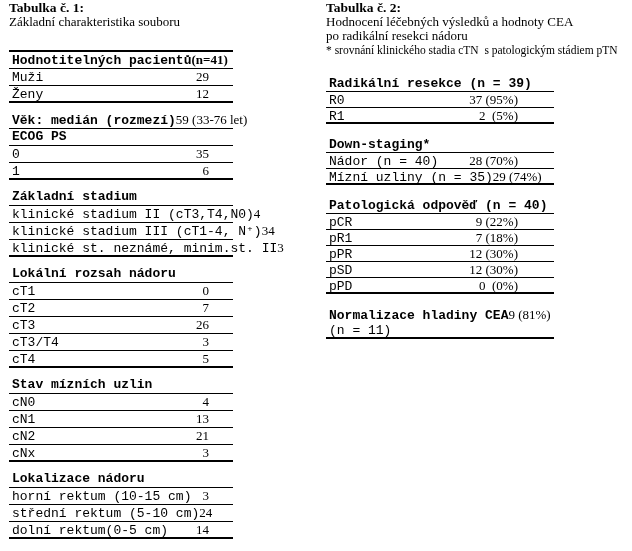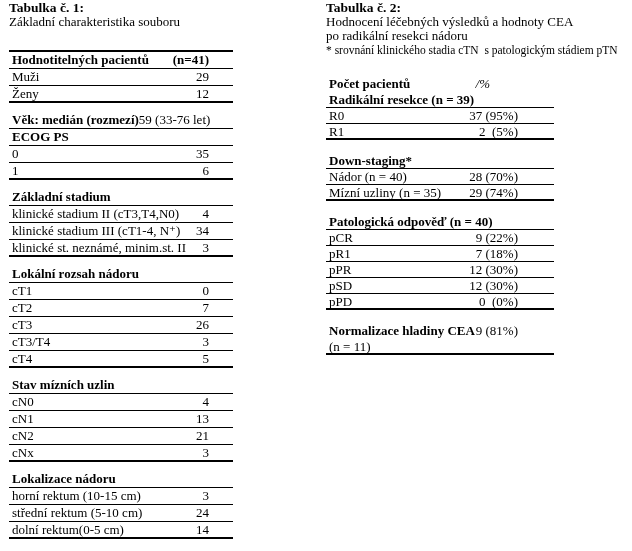--- a/index.html
+++ b/index.html
@@ -35,21 +35,21 @@
   }
   .rrow {
     display: flex; justify-content: space-between; align-items: baseline;
     height: 16px; line-height: 15px; font-size: 13px;
     border-bottom: 1px solid #000; box-sizing: border-box;
   }
   .trow.last, .rrow.last { border-bottom-width: 2px; }
   .rrow.nob { border-bottom: none; }
   .hdr { font-weight: bold; }
   .b   { font-weight: bold; }
-  .tl  { padding-left: 3px; white-space: pre; }
+  .tl  { padding-left: 3px; white-space: pre; font-family: Liberation Mono, monospace; }
   .tv  { padding-right: 24px; white-space: pre; text-align: right; }
   .rtv { padding-right: 36px; white-space: pre; text-align: center; }
   .pct { font-style: italic; padding-right: 64px; white-space: pre; }
 </style>
 </head>
 <body>
 
 <div class="col col-left">
   <div class="t-title">Tabulka č. 1:</div>
   <div class="t-sub">Základní charakteristika souboru</div>
@@ -177,24 +177,20 @@
 </div>
 
 <div class="col col-right">
   <div class="t-title">Tabulka č. 2:</div>
   <div class="t-sub">Hodnocení léčebných výsledků a hodnoty CEA</div>
   <div class="t-sub">po radikální resekci nádoru</div>
   <div class="footnote">* srovnání klinického stadia cTN  s patologickým stádiem pTN</div>
 
   <div class="rtable">
 
-    <div class="rrow nob">
-      <span class="tl b">Počet pacientů</span>
-      <span class="pct">/%</span>
-    </div>
 
     <div class="rsec" style="margin-top:0">
       <div class="rrow hdr">
         <span class="tl">Radikální resekce (n = 39)</span>
       </div>
       <div class="rrow">
         <span class="tl">R0</span>
         <span class="rtv">37 (95%)</span>
       </div>
       <div class="rrow last">

